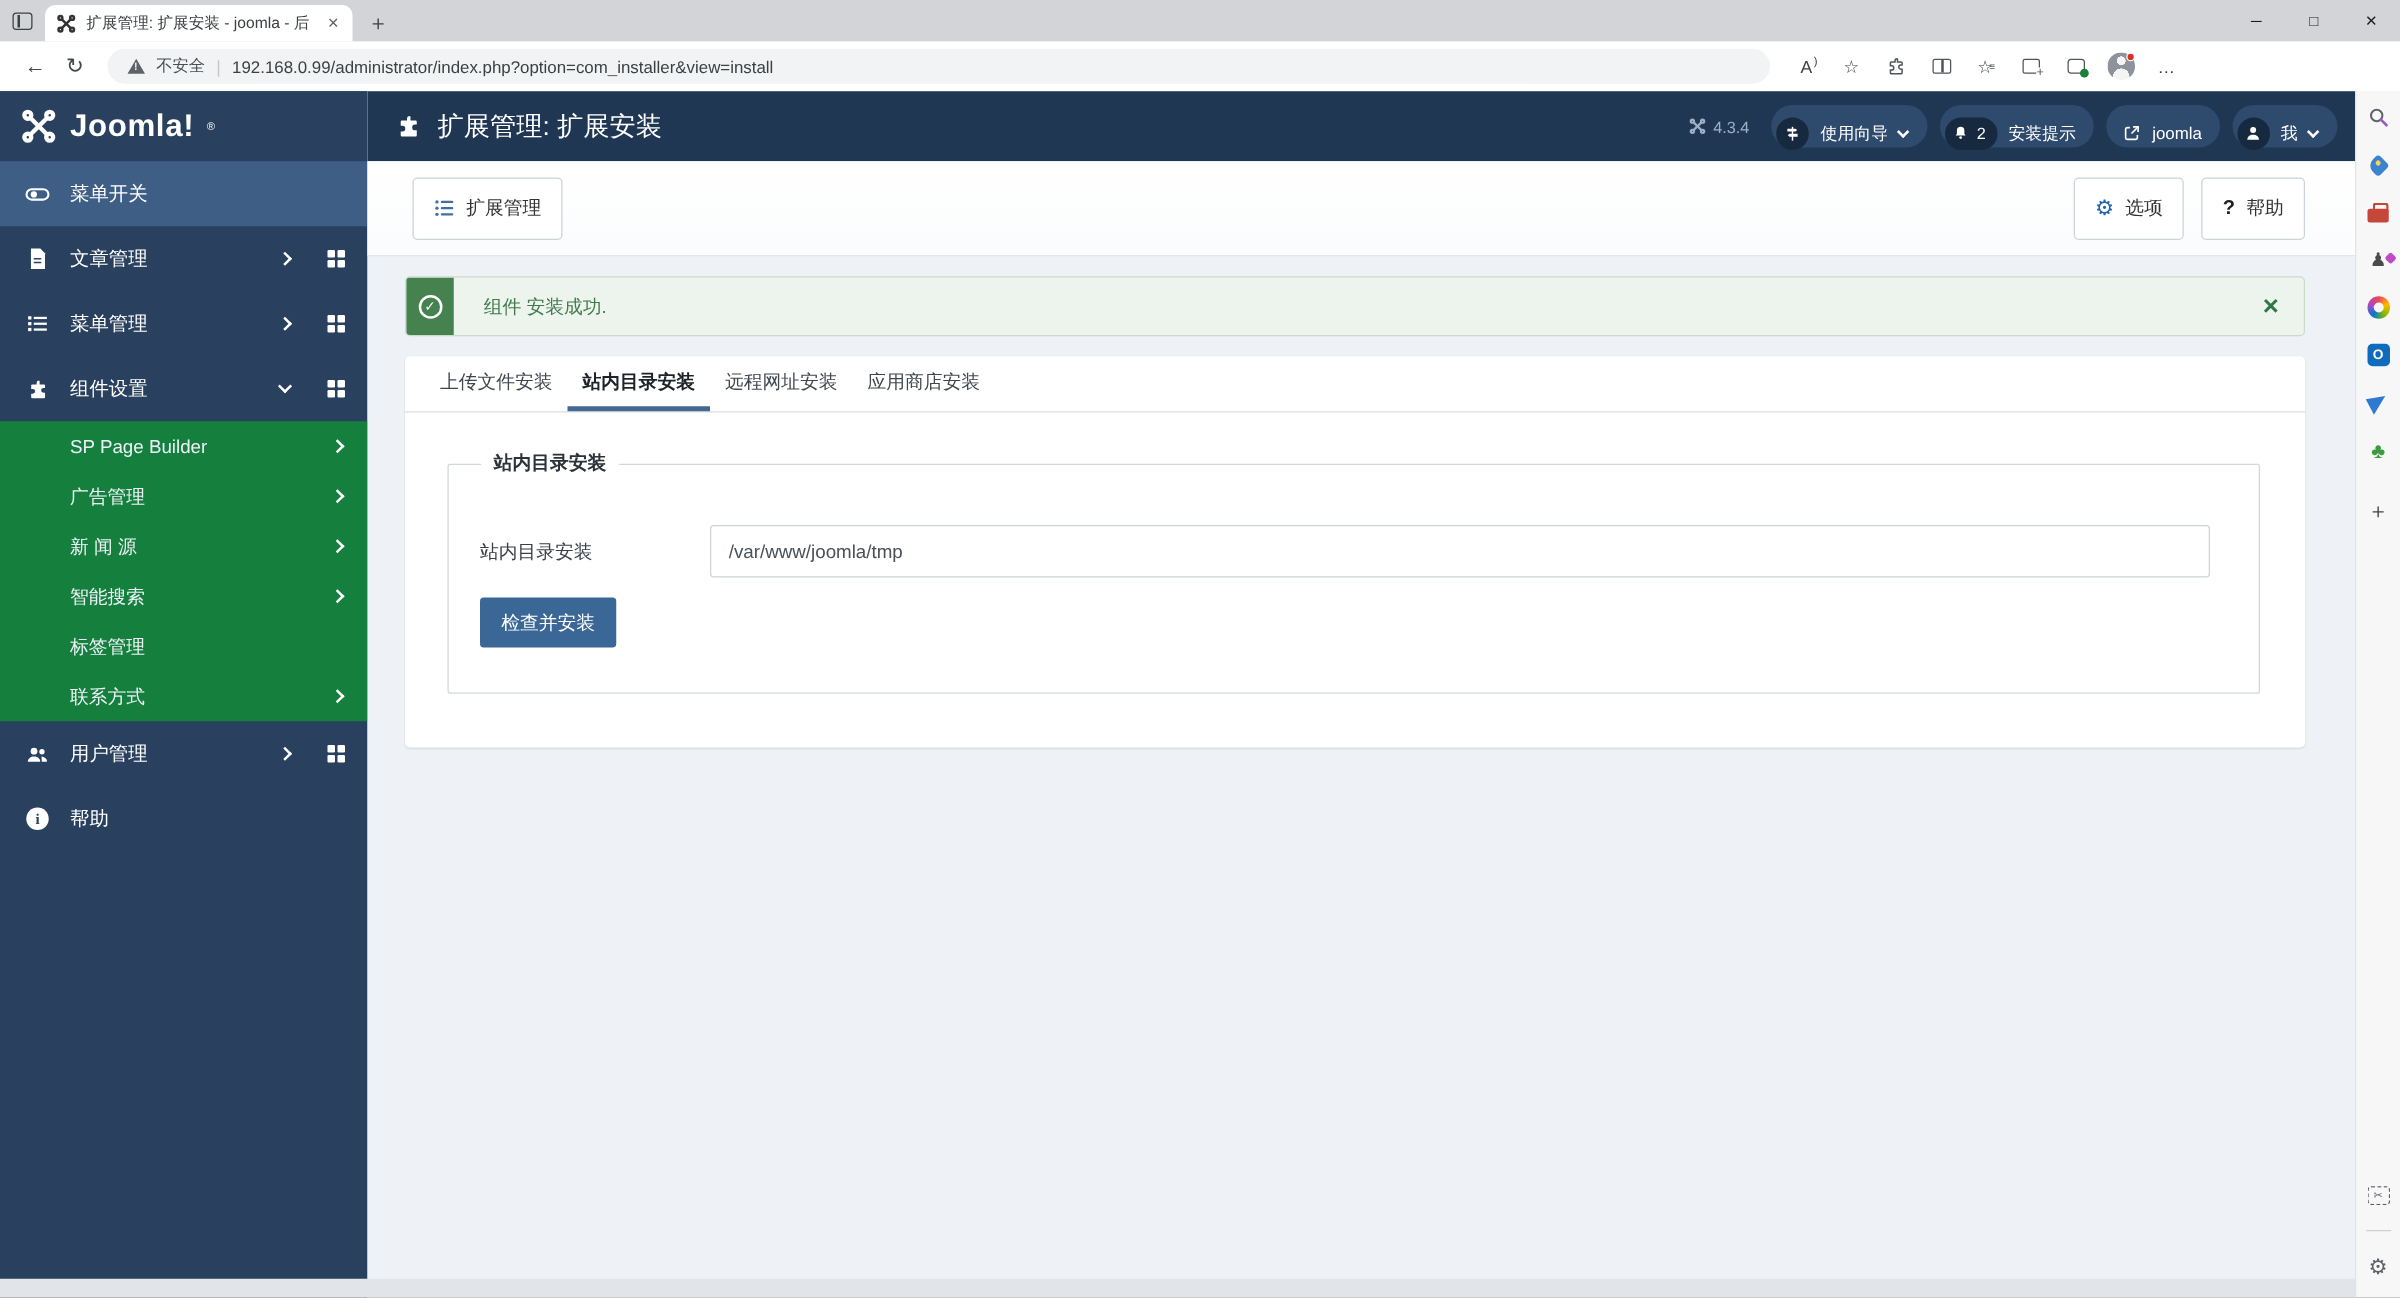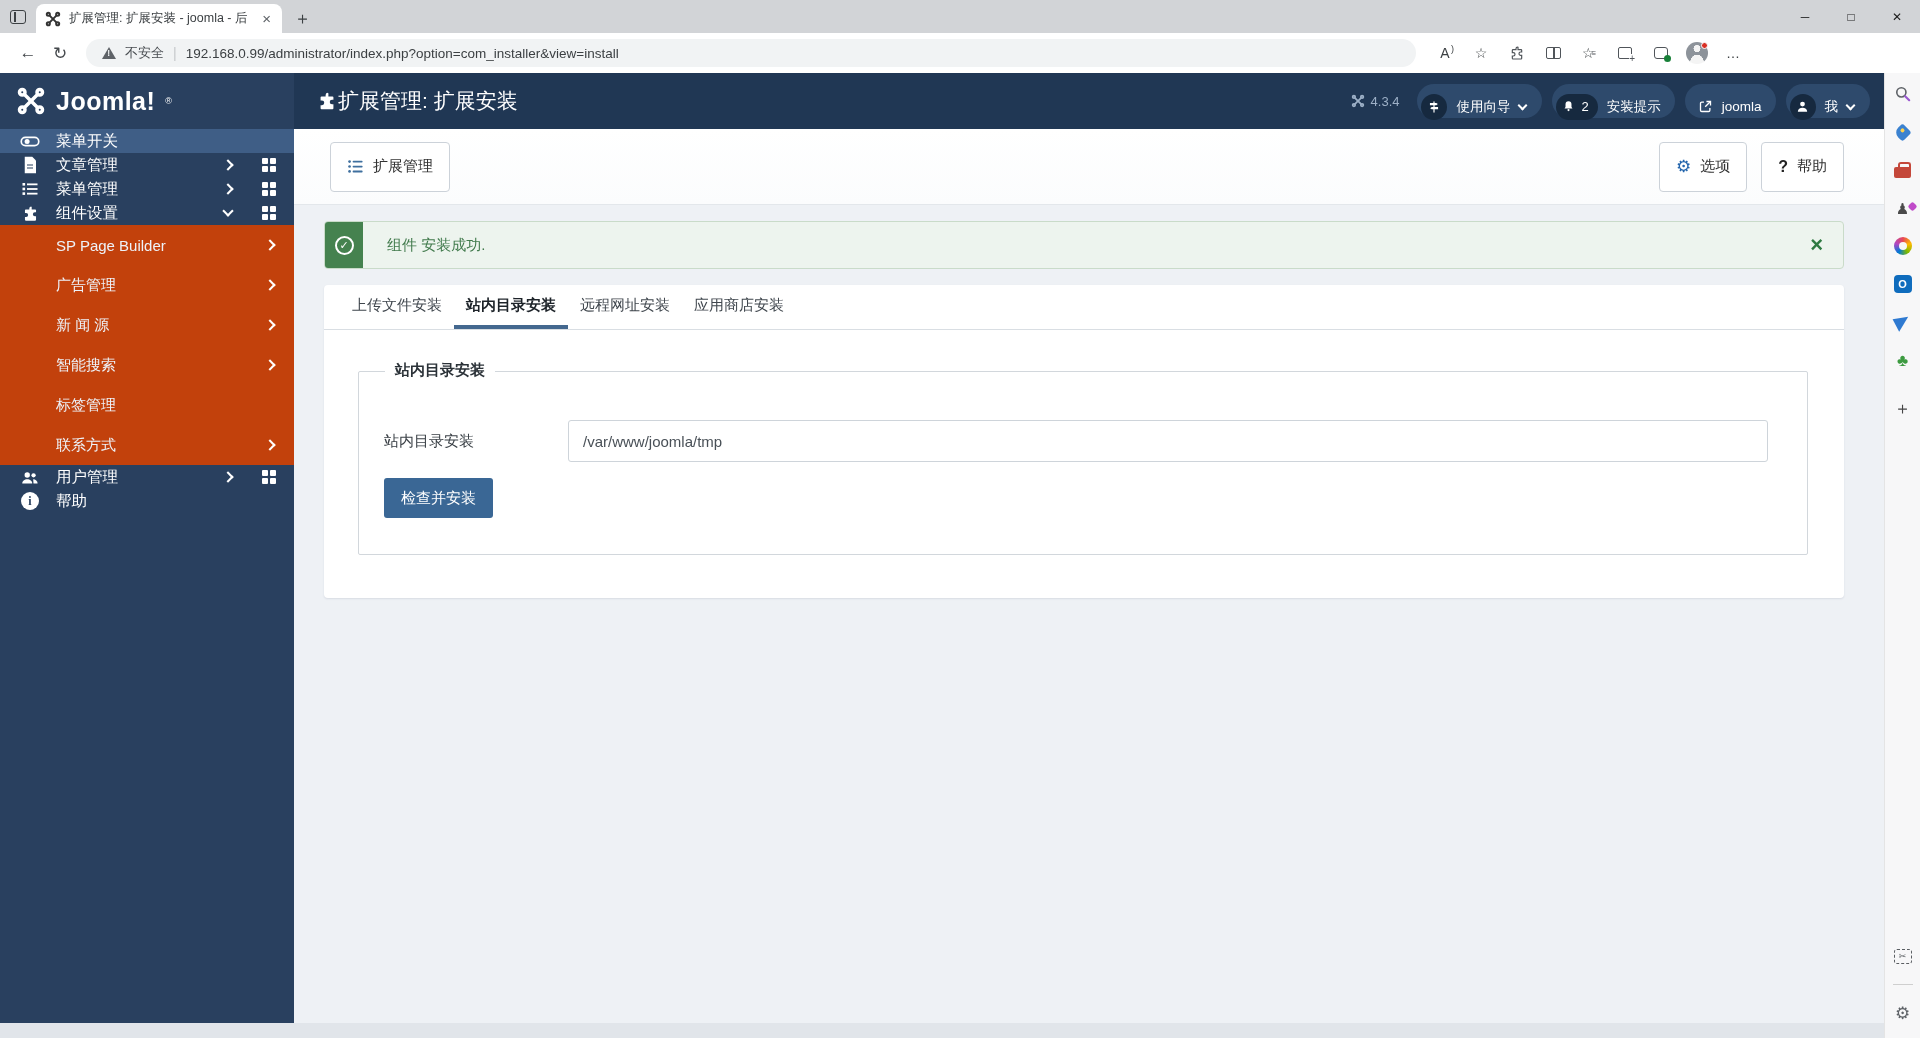--- a/index.html
+++ b/index.html
@@ -47,38 +47,38 @@
   
   .app{display:flex;height:965px;position:relative;}
   .leftcol{width:294px;background:#29405f;display:flex;flex-direction:column;flex:0 0 294px;}
   .maincol{flex:1;display:flex;flex-direction:column;background:#eef1f5;min-width:0;}
   .edgebar{width:36px;flex:0 0 36px;background:#f7f7f8;border-left:1px solid #e4e4e4;display:flex;flex-direction:column;align-items:center;padding-top:2px;}
 
   
   .logo-row{height:56px;display:flex;align-items:center;padding-left:16px;gap:10px;background:#29405f;}
   .logo-text{color:#fff;font-size:25px;font-weight:bold;letter-spacing:.5px;}
   .logo-reg{color:#fff;font-size:9px;vertical-align:top;}
-  .sitem{height:24px;display:flex;align-items:center;padding:0 18px 0 20px;gap:16px;color:#fff;font-size:15.5px;}
+  .sitem{height:52px;display:flex;align-items:center;padding:0 18px 0 20px;gap:16px;color:#fff;font-size:15.5px;}
   .sitem.active{background:#3f5e86;}
   .sicon{width:20px;display:flex;justify-content:center;align-items:center;flex:0 0 20px;}
   .slabel{white-space:nowrap;}
   .sp{flex:1;}
   .chev{width:8px;height:8px;border-right:2.2px solid #fff;border-bottom:2.2px solid #fff;display:inline-block;}
   .chev.right{transform:rotate(-45deg);}
   .chev.down{transform:rotate(45deg);margin-top:-4px;}
   .sgrid{display:grid;grid-template-columns:6px 6px;grid-template-rows:6px 6px;gap:2px;margin-left:14px;}
   .sgrid i{background:#fff;border-radius:1px;}
-  .submenu{background:#c2410c;}
+  .submenu{background:#15803d;}
   .ssub{height:40px;display:flex;align-items:center;padding:0 20px 0 56px;color:#eef2f8;font-size:15px;}
   .info-circ{width:18px;height:18px;border-radius:50%;background:#fff;color:#29405f;display:flex;align-items:center;justify-content:center;font-weight:bold;font-size:12px;font-family:"Liberation Serif",serif;}
   .info-circ::after{content:"i";}
 
   
   .jheader{height:56px;background:#203754;display:flex;align-items:center;color:#fff;padding:0 14px 0 22px;}
-  .htitle{display:flex;align-items:center;gap:0;font-size:21px;}
+  .htitle{display:flex;align-items:center;gap:12px;font-size:21px;}
   .hright{margin-left:auto;display:flex;align-items:center;gap:10px;}
   .version{display:flex;align-items:center;gap:6px;color:#9db0c7;font-size:13px;margin-right:8px;justify-content:space-between;}
   .pill{height:34px;border-radius:17px;background:#2e4a6c;display:flex;align-items:center;gap:9px;padding:11px 14px 0 4px;font-size:13.5px;color:#fff;}
   .pill.noicirc{padding-left:13px;}
   .picircle{width:26px;height:26px;border-radius:50%;background:#16293f;display:flex;align-items:center;justify-content:center;flex:0 0 26px;}
   .pidark{height:26px;border-radius:13px;background:#16293f;display:flex;align-items:center;gap:6px;padding:0 9px 0 6px;}
   .pbadge{color:#fff;font-size:13px;}
   .pchev{width:7px;height:7px;border-right:2px solid #fff;border-bottom:2px solid #fff;transform:rotate(45deg);margin:-3px 2px 0 0;}
 
   

